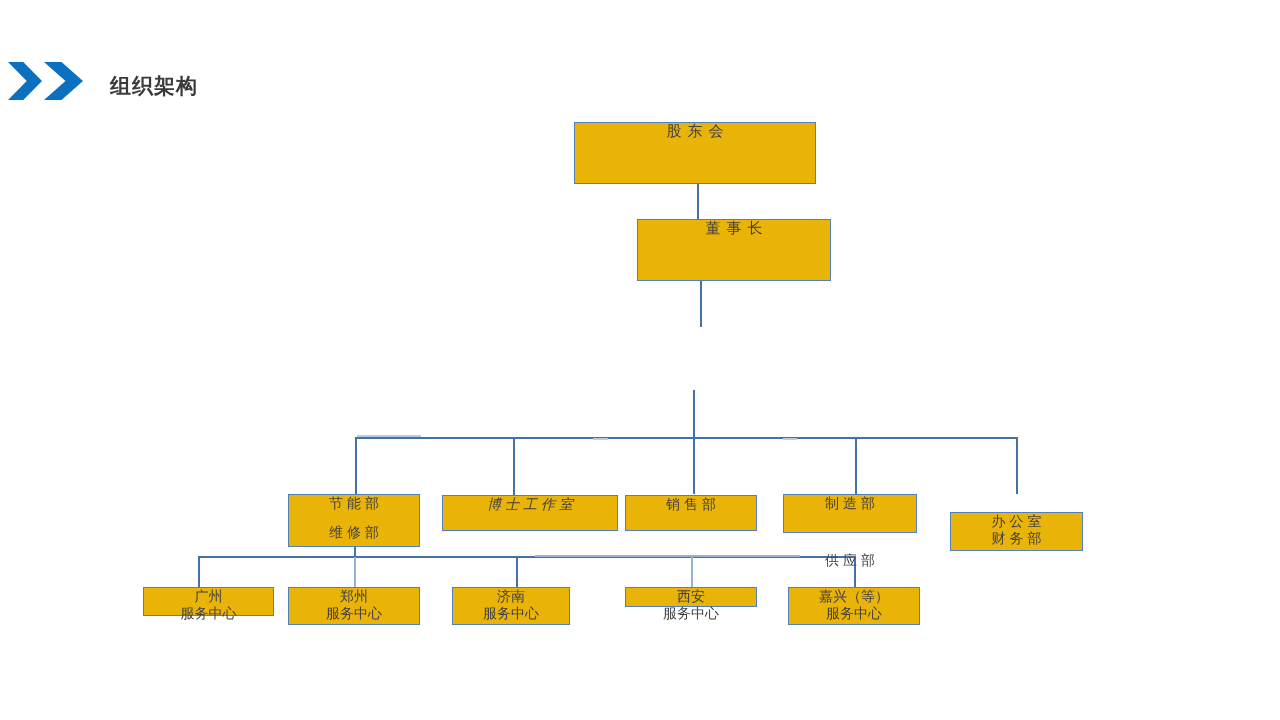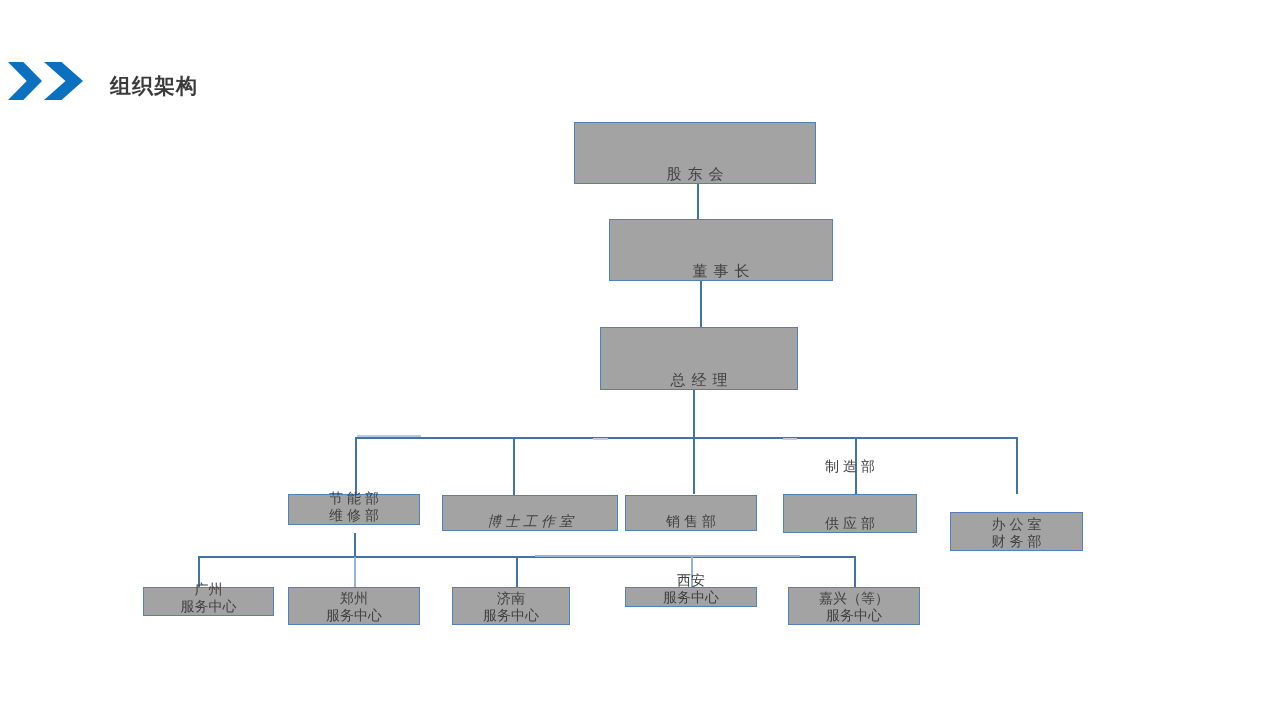--- a/index.html
+++ b/index.html
@@ -9,22 +9,22 @@
 
   
   .title { position:absolute; left:110px; top:72px; font-size:21px; font-weight:bold;
            color:#3a3a3a; letter-spacing:1px; white-space:nowrap; }
   .chev { position:absolute; background:#0c70c0;
           clip-path:polygon(0 0,45% 0,100% 50%,45% 100%,0 100%,55% 50%); }
   .chev1 { left:8px; top:62px; width:34px; height:38px; }
   .chev2 { left:44px; top:62px; width:39px; height:38px; }
 
   
-  .node { position:absolute; border:1.5px solid #4f81bd; background:#a3a3a3;
-          display:flex; flex-direction:column; align-items:center; justify-content:flex-end;
+  .node { position:absolute; border:1.5px solid #4f81bd; background:#eab308;
+          display:flex; flex-direction:column; align-items:center; justify-content:flex-start;
           color:#404040; font-size:14px; line-height:17px; text-align:center; z-index:3; }
   .node.big { font-size:15px; }
   .ls6 span { letter-spacing:6px; margin-right:-6px; }
   .ls4 span { letter-spacing:4px; margin-right:-4px; }
 
   
   .vline { position:absolute; width:1.5px; background:#4472a4; z-index:1; }
   .hline { position:absolute; height:1.5px; background:#4472a4; z-index:1; }
   .light  { background:#95b3d7; z-index:2; }
   .xlight { background:#b8cce4; z-index:2; }
@@ -57,29 +57,26 @@
   <div class="hline xlight" style="left:593px;top:438px;width:15px;"></div>
   <div class="hline xlight" style="left:783px;top:438px;width:14px;"></div>
   <div class="hline light" style="left:535px;top:555px;width:265px;"></div>
   <div class="vline light" style="left:354px;top:557px;height:30px;"></div>
   <div class="vline light" style="left:691px;top:557px;height:30px;"></div>
 
   <div class="node big ls6" style="left:574px;top:122px;width:242px;height:62px;">
     <span>股东会</span>
   </div>
 
-  <div class="node big ls6" style="left:609px;top:219px;width:224px;height:62px;">
+  <div class="node big ls6" style="left:637px;top:219px;width:194px;height:62px;">
     <span>董事长</span>
   </div>
 
-  <div class="node big ls6" style="left:600px;top:327px;width:198px;height:63px;">
-    <span>总经理</span>
-  </div>
 
-  <div class="node ls4" style="left:288px;top:494px;width:132px;height:31px;">
+  <div class="node ls4" style="left:288px;top:494px;width:132px;height:53px;gap:12px;">
     <span>节能部</span>
     <span>维修部</span>
   </div>
   <div class="node ls4" style="left:442px;top:495px;width:176px;height:36px;font-style:italic;">
     <span>博士工作室</span>
   </div>
   <div class="node ls4" style="left:625px;top:495px;width:132px;height:36px;">
     <span>销售部</span>
   </div>
   <div class="node ls4" style="left:783px;top:494px;width:134px;height:39px;gap:40px;">

